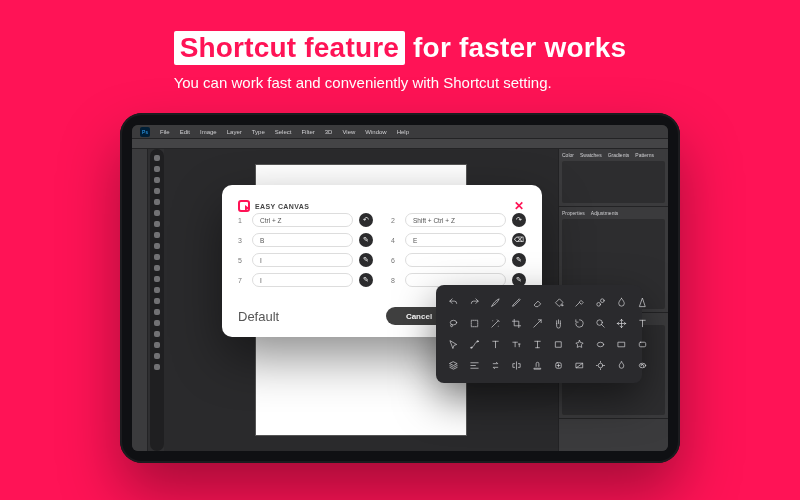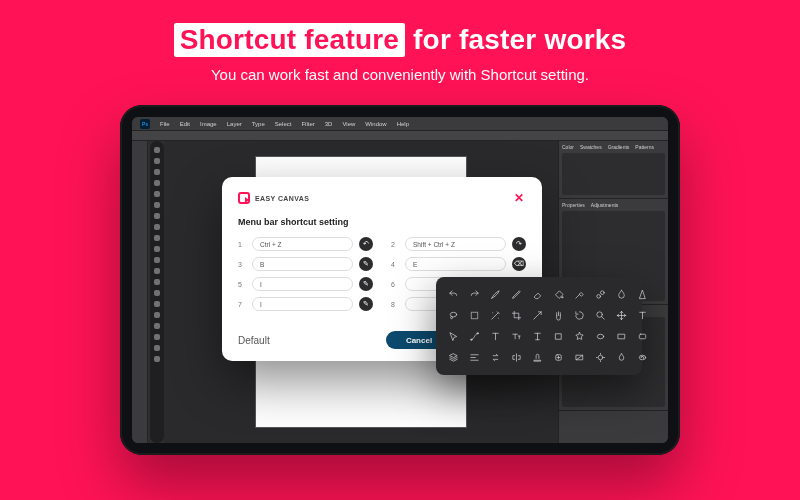--- a/index.html
+++ b/index.html
@@ -5,22 +5,21 @@
   * { margin: 0; padding: 0; box-sizing: border-box; }
   html, body { width: 800px; height: 500px; overflow: hidden; }
   body {
     background: #ff1356;
     font-family: -apple-system, BlinkMacSystemFont, "Segoe UI", Arial, sans-serif;
     display: flex;
     flex-direction: column;
     align-items: center;
   }
   .hero {
-    text-align: center;
-    margin-top: 24px;
+    margin-top: 32px;
     color: #fff;
   }
   .hero h1 {
     font-size: 28px;
     font-weight: 700;
     letter-spacing: .2px;
   }
   .hero .hi {
     background: #fff;
     color: #ff1356;
@@ -217,33 +216,33 @@
     color:#fff;
     display:flex;align-items:center;justify-content:center;
     font-size:7px;
   }
   .modal-footer {
     display: flex;
     align-items: center;
     justify-content: space-between;
     margin-top: 20px;
   }
-  .default-label { font-size: 10px; color: #555; }
+  .default-label { font-size: 13px; color: #555; }
   .btns { display:flex; gap:8px; }
   .btn {
     width: 66px;
     height: 18px;
     border-radius: 9px;
     font-size: 8px;
     font-weight: 600;
     display:flex;align-items:center;justify-content:center;
     cursor:pointer;
     border:none;
   }
-  .btn-cancel { background:#0c4a6e; color:#fff; }
+  .btn-cancel { background:#404040; color:#fff; }
   .btn-ok { background:#e61c56; color:#fff; }
 
   
   .picker {
     position: absolute;
     right: 26px;
     top: 160px;
     width: 206px;
     background: #2a2a2d;
     border-radius: 8px;
@@ -348,21 +347,20 @@
     </div>
 
     <div class="modal">
       <div class="modal-header">
         <div class="brand">
           <div class="brand-logo"></div>
           <span>EASY CANVAS</span>
         </div>
         <div class="close-x">✕</div>
       </div>
-      <h3>Menu bar shortcut setting</h3>
 
       <div class="sc-grid">
         <div class="sc-row">
           <span class="sc-num">1</span>
           <div class="sc-input">
               <span>Ctrl + Z</span>
             </div>
           <div class="sc-icon">↶</div>
         </div>
         <div class="sc-row">

